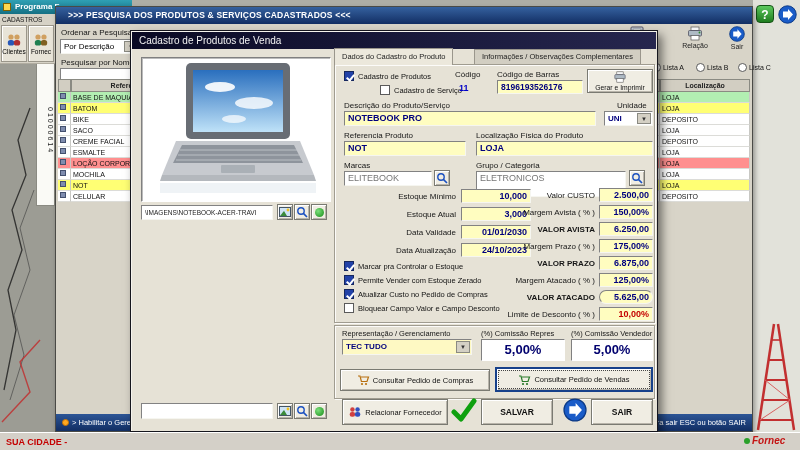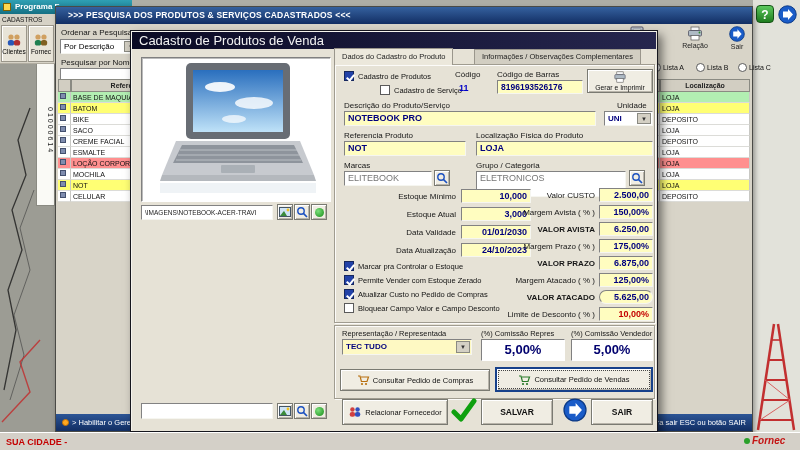--- a/index.html
+++ b/index.html
@@ -48,21 +48,21 @@
   .ci{left:0;width:13px;}.cr{left:13px;width:115px;}.cd{left:128px;width:474px;}.cl{left:602px;width:90px;}
   .bg-g .tc{background:#b2eeb2;}.bg-y .tc{background:#ffff74;}.bg-r .tc{background:#ff8f8f;}
   .pic{display:inline-block;width:6px;height:6px;background:#7f8cae;border:1px solid #44506e;vertical-align:1px;}
   .footerbar{position:absolute;left:0;bottom:0;width:696px;height:17px;background:linear-gradient(180deg,#2c5596,#122e63);
       color:#fff;font-size:7.5px;display:flex;align-items:center;justify-content:space-between;padding:0 6px;}
   .dot{display:inline-block;width:7px;height:7px;border-radius:50%;background:#ffa820;border:1px solid #c87404;margin-right:3px;vertical-align:-1px;}
   
   .dlg{position:absolute;left:130px;top:30px;width:528px;height:402px;background:#e6e2d6;border:1px solid #16161e;
        box-shadow:inset 1px 1px 0 #f6f4ee,4px 5px 9px rgba(0,0,0,.5);z-index:30;}
   .dlg-title{position:absolute;left:1px;top:1px;right:1px;height:17px;background:linear-gradient(90deg,#0a0a24,#26264e);
-       color:#f2f2f2;font-size:13px;line-height:17px;padding-left:7px;}
+       color:#f2f2f2;font-size:10px;line-height:17px;padding-left:7px;}
   .tab{position:absolute;height:16px;line-height:15px;font-size:7.5px;padding:0 7px;border:1px solid #9a968c;border-bottom:none;
        background:#d2cec2;color:#222;white-space:nowrap;}
   .tab.active{background:#ece8dc;height:17px;z-index:2;}
   .imgbox{position:absolute;left:10px;top:26px;width:190px;height:145px;background:#fff;border:1px solid;
        border-color:#808080 #fff #fff #808080;box-shadow:inset 1px 1px 0 #bbb;}
   .sq{width:16px;height:16px;}
   .combox{position:absolute;background:#fff;border:1px solid;border-color:#808080 #fff #fff #808080;
        font-size:13px;font-weight:bold;color:#00006e;text-align:center;line-height:20px;}
   
   .teal{position:absolute;left:0;top:0;width:132px;height:14px;background:linear-gradient(180deg,#2fa0b4,#157084);
@@ -391,21 +391,21 @@
   <span class="lbl ra" style="left:348px;top:228px;width:116px;font-weight:bold;">VALOR PRAZO</span>
   <div class="fld num" style="left:468px;top:225px;width:54px;height:14px;">6.875,00</div>
   <span class="lbl ra" style="left:348px;top:245px;width:116px;">Margem Atacado ( % )</span>
   <div class="fld num" style="left:468px;top:242px;width:54px;height:14px;">125,00%</div>
   <span class="lbl ra" style="left:348px;top:262px;width:116px;font-weight:bold;">VALOR ATACADO</span>
   <div class="fld num" style="left:468px;top:259px;width:54px;height:14px;border-radius:7px;">5.625,00</div>
   <span class="lbl ra" style="left:348px;top:279px;width:116px;">Limite de Desconto ( % )</span>
   <div class="fld num red" style="left:468px;top:276px;width:54px;height:14px;">10,00%</div>
 
   <div class="grp" style="left:203px;top:294px;width:321px;height:74px;"></div>
-  <span class="lbl sm" style="left:211px;top:298px;">Representação / Representada</span>
+  <span class="lbl sm" style="left:211px;top:298px;">Representação / Gerenciamento</span>
   <div class="combo ylw" style="left:211px;top:308px;width:130px;height:16px;">
     <span>TEC TUDO</span>
   </div>
   <span class="lbl sm" style="left:350px;top:298px;">(%) Comissão Repres</span>
   <span class="lbl sm" style="left:440px;top:298px;">(%) Comissão Vendedor</span>
   <div class="combox" style="left:350px;top:308px;width:84px;height:22px;">5,00%</div>
   <div class="combox" style="left:440px;top:308px;width:82px;height:22px;">5,00%</div>
 
   <div class="btn" style="left:209px;top:338px;width:150px;height:22px;">
     <svg width="13" height="12" viewBox="0 0 13 12">

